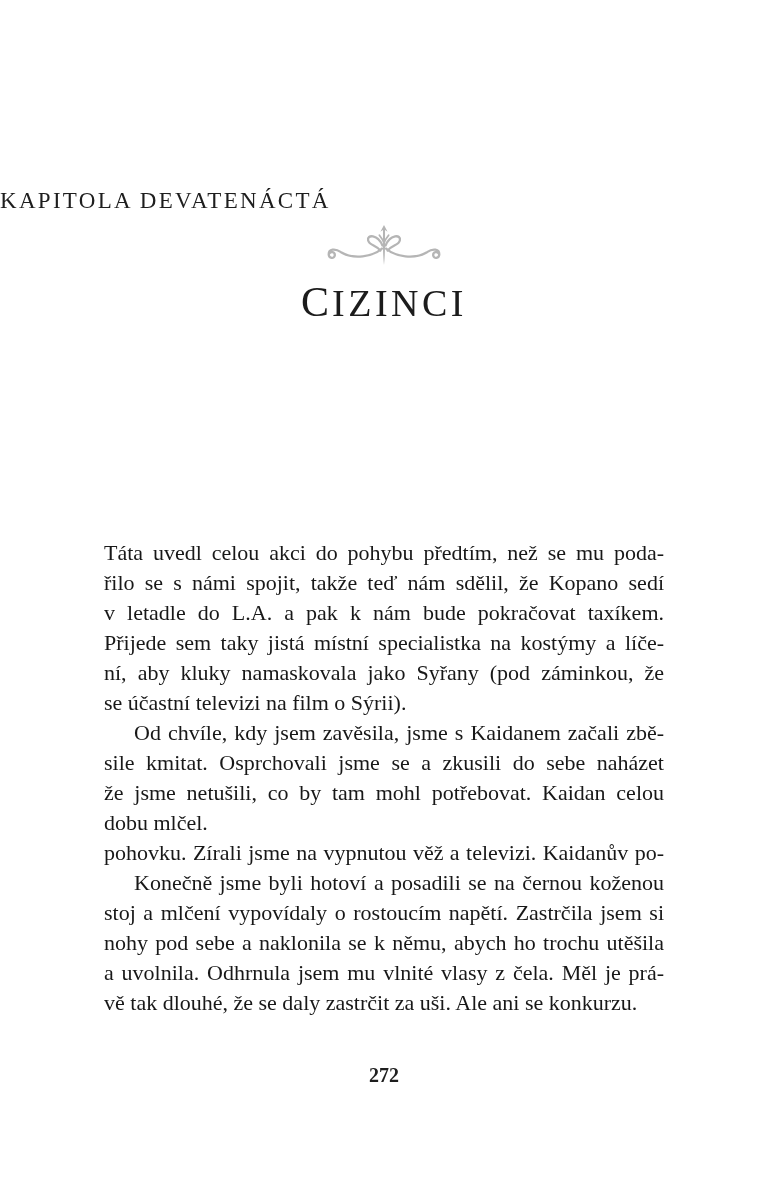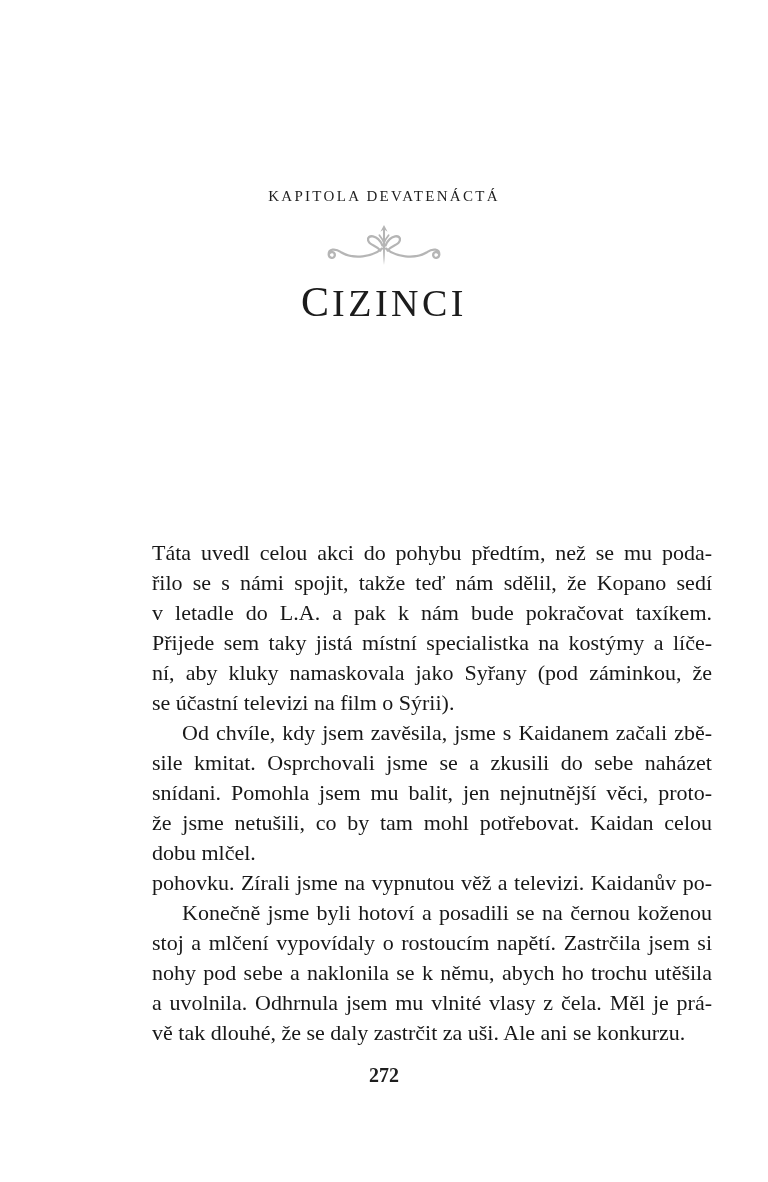--- a/index.html
+++ b/index.html
@@ -14,22 +14,22 @@
     background: #ffffff;
     font-family: "Liberation Serif", serif;
     color: #1b1b1b;
     overflow: hidden;
   }
   .chapter-heading {
     position: absolute;
     top: 188px;
     left: 0;
     width: 100%;
-    text-align: center;
-    font-size: 15px;
+    text-align: left;
+    font-size: 23px;
     letter-spacing: 2.3px;
     color: #1e1e1e;
   }
   .ornament-wrap {
     position: absolute;
     top: 224px;
     left: 0;
     width: 100%;
     text-align: center;
   }
@@ -51,21 +51,20 @@
     letter-spacing: 3.5px;
   }
   .body-text {
     position: absolute;
     left: 104px;
     top: 538px;
     width: 560px;
     font-size: 22px;
     line-height: 30px;
     color: #181818;
-    margin-left: 48px;
   }
   .line {
     height: 30px;
     text-align: justify;
     text-align-last: justify;
     overflow: visible;
   }
   .line.end {
     text-align-last: left;
   }
@@ -114,21 +113,20 @@
 
   <div class="body-text">
     <div class="line">Táta uvedl celou akci do pohybu předtím, než se mu poda-</div>
     <div class="line">řilo se s námi spojit, takže teď nám sdělil, že Kopano sedí</div>
     <div class="line">v letadle do L.A. a pak k nám bude pokračovat taxíkem.</div>
     <div class="line">Přijede sem taky jistá místní specialistka na kostýmy a líče-</div>
     <div class="line">ní, aby kluky namaskovala jako Syřany (pod záminkou, že</div>
     <div class="line end">se účastní televizi na film o Sýrii).</div>
     <div class="line indent">Od chvíle, kdy jsem zavěsila, jsme s Kaidanem začali zbě-</div>
     <div class="line">sile kmitat. Osprchovali jsme se a zkusili do sebe naházet</div>
-    <div class="line">snídani. Pomohla jsem mu balit, jen nejnutnější věci, proto-</div>
     <div class="line">že jsme netušili, co by tam mohl potřebovat. Kaidan celou</div>
     <div class="line end">dobu mlčel.</div>
     <div class="line">pohovku. Zírali jsme na vypnutou věž a televizi. Kaidanův po-</div>
     <div class="line indent">Konečně jsme byli hotoví a posadili se na černou koženou</div>
     <div class="line">stoj a mlčení vypovídaly o rostoucím napětí. Zastrčila jsem si</div>
     <div class="line">nohy pod sebe a naklonila se k němu, abych ho trochu utěšila</div>
     <div class="line">a uvolnila. Odhrnula jsem mu vlnité vlasy z čela. Měl je prá-</div>
     <div class="line end">vě tak dlouhé, že se daly zastrčit za uši. Ale ani se konkurzu.</div>
   </div>
 

